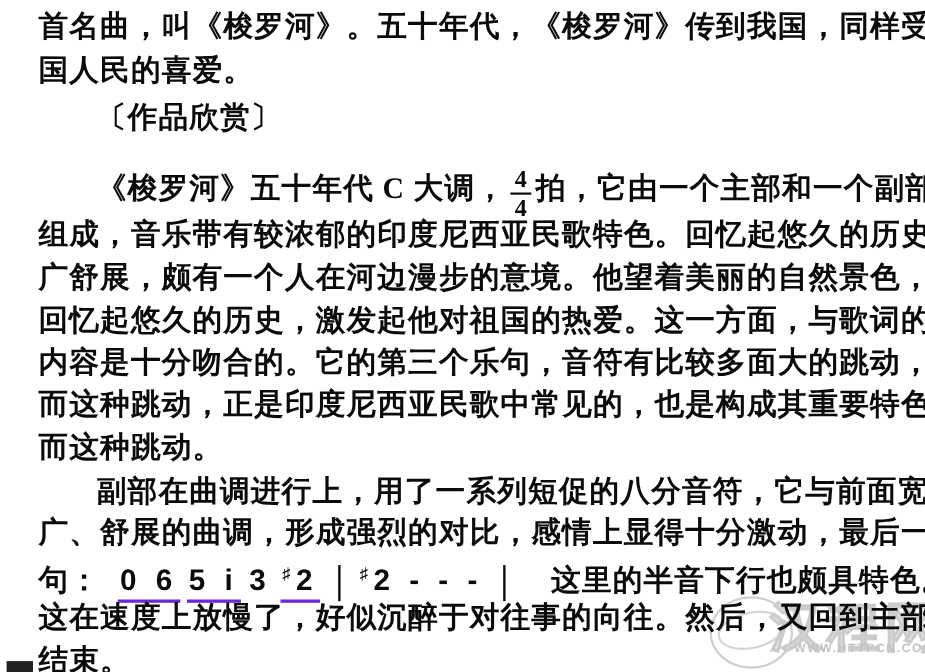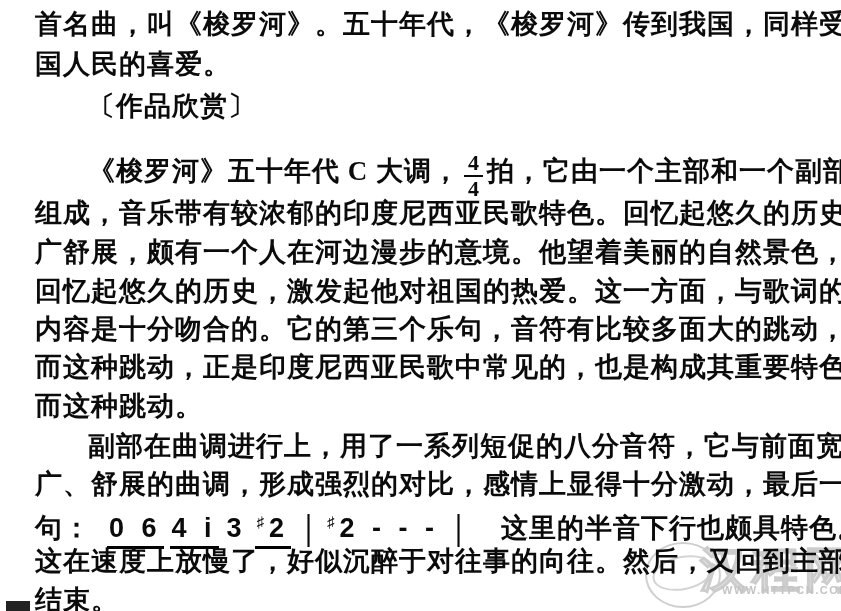--- a/index.html
+++ b/index.html
@@ -50,21 +50,21 @@
   }
 
   
   .notation-seg {
     font-family: "Liberation Sans", "DejaVu Sans", sans-serif;
     font-weight: 700;
     letter-spacing: 5px;
   }
   .ng {
     display: inline-block;
-    border-bottom: 3px solid #000000;
+    border-bottom: 3px solid #6d28d9;
     padding: 0 2px 2px 2px;
     margin: 0 6px 0 0;
   }
   .nn {
     display: inline-block;
     margin: 0 6px 0 0;
     padding: 0 2px;
   }
   .sharped { white-space: nowrap; }
   .sharped::first-letter {
@@ -161,21 +161,21 @@
   <div class="line" style="top:236px">广舒展，颇有一个人在河边漫步的意境。他望着美丽的自然景色，</div>
   <div class="line" style="top:275px">回忆起悠久的历史，激发起他对祖国的热爱。这一方面，与歌词的</div>
   <div class="line" style="top:313px">内容是十分吻合的。它的第三个乐句，音符有比较多面大的跳动，</div>
   <div class="line" style="top:351px">而这种跳动，正是印度尼西亚民歌中常见的，也是构成其重要特色</div>
   <div class="line" style="top:390px">而这种跳动。</div>
 
   <div class="line indent" style="top:430px">副部在曲调进行上，用了一系列短促的八分音符，它与前面宽</div>
   <div class="line" style="top:468px">广、舒展的曲调，形成强烈的对比，感情上显得十分激动，最后一</div>
 
   <div class="line" style="top:506px">
-    <span>句：</span><span class="prefix-gap"></span><span class="notation-seg"><span class="ng">0 6</span><span class="ng">4 i</span><span class="nn">3</span><span class="ng sharped">♯2</span><span class="barline">|</span><span class="nn sharped">♯2 - - -</span><span class="barline">|</span></span><span class="notation-gap"></span><span>这里的半音下行也颇具特色。</span>
+    <span>句：</span><span class="prefix-gap"></span><span class="notation-seg"><span class="ng">0 6</span><span class="ng">5 i</span><span class="nn">3</span><span class="ng sharped">♯2</span><span class="barline">|</span><span class="nn sharped">♯2 - - -</span><span class="barline">|</span></span><span class="notation-gap"></span><span>这里的半音下行也颇具特色。</span>
   </div>
 
   <div class="line" style="top:545px">这在速度上放慢了，好似沉醉于对往事的向往。然后，又回到主部</div>
   <div class="line" style="top:584px">结束。</div>
 
   <div class="scan-mark"></div>
 
 </div>
 
 </body></html>

